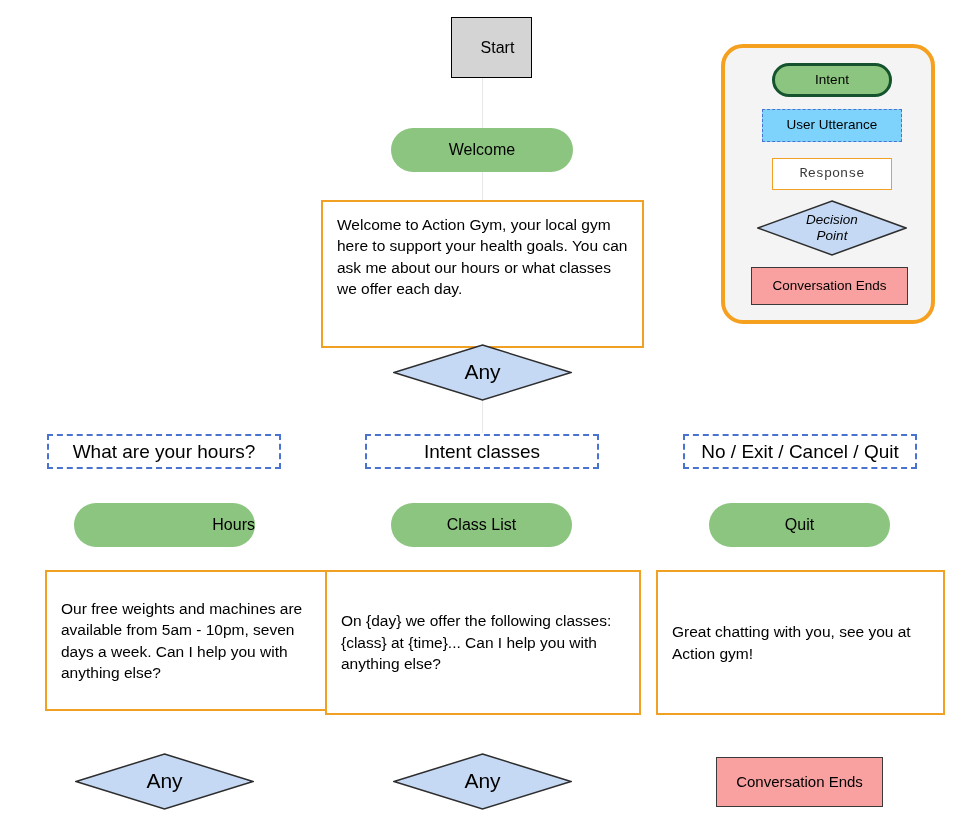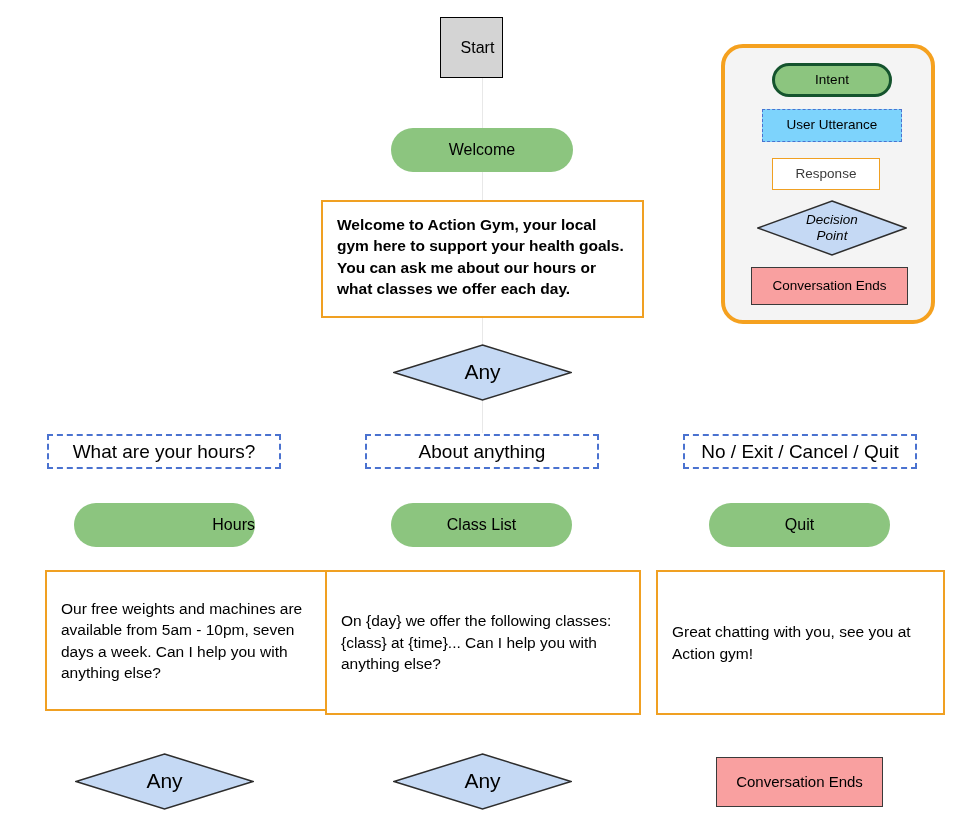--- a/index.html
+++ b/index.html
@@ -139,29 +139,29 @@
 <body>
 
 <div id="canvas">
 
   <div class="connector" style="left:482px; top:76px; width:1px; height:52px;"></div>
   <div class="connector" style="left:482px; top:172px; width:1px; height:28px;"></div>
   <div class="connector" style="left:482px; top:318px; width:1px; height:26px;"></div>
   <div class="connector" style="left:482px; top:400px; width:1px; height:33px;"></div>
   <div class="connector" style="left:164px; top:433px; width:1px; height:0px;"></div>
 
-  <div class="node start-box" style="left:440px; top:17px; width:63px; height:61px;padding-left:12px;">
+  <div class="node start-box" style="left:451px; top:17px; width:81px; height:61px;padding-left:12px;">
     <span>Start</span>
   </div>
 
   <div class="node intent-pill" style="left:391px; top:128px; width:182px; height:44px;">
     <span>Welcome</span>
   </div>
 
-  <div class="node response-box" style="left:321px; top:200px; width:323px; height:118px;font-weight:bold;">
+  <div class="node response-box" style="left:321px; top:200px; width:323px; height:148px;">
     <span>Welcome to Action Gym, your local gym here to support your health goals. You can ask me about our hours or what classes we offer each day.</span>
   </div>
 
   <div class="diamond-wrap" style="left:393px; top:344px; width:179px; height:57px;">
     <svg width="179" height="57" viewBox="0 0 179 57">
       <polygon points="89.5,1 178,28.5 89.5,56 1,28.5" fill="#c5d9f4" stroke="#2d2d2d" stroke-width="1.5"></polygon>
     </svg>
     <div class="diamond-label">Any</div>
   </div>
 
@@ -178,21 +178,21 @@
   </div>
 
   <div class="diamond-wrap" style="left:75px; top:753px; width:179px; height:57px;">
     <svg width="179" height="57" viewBox="0 0 179 57">
       <polygon points="89.5,1 178,28.5 89.5,56 1,28.5" fill="#c5d9f4" stroke="#2d2d2d" stroke-width="1.5"></polygon>
     </svg>
     <div class="diamond-label">Any</div>
   </div>
 
   <div class="node utterance-box" style="left:365px; top:434px; width:234px; height:35px;">
-    <span>About anything</span>
+    <span>Intent classes</span>
   </div>
 
   <div class="node intent-pill" style="left:391px; top:503px; width:181px; height:44px;">
     <span>Class List</span>
   </div>
 
   <div class="node response-box vcenter" style="left:325px; top:570px; width:316px; height:145px;">
     <span>On {day} we offer the following classes: {class} at {time}... Can I help you with anything else?</span>
   </div>
 
@@ -222,21 +222,21 @@
   <div class="legend-panel" style="left:721px; top:44px; width:214px; height:280px;">
 
     <div class="node legend-pill" style="left:47px; top:15px; width:120px; height:34px;">
       <span>Intent</span>
     </div>
 
     <div class="node legend-utterance" style="left:37px; top:61px; width:140px; height:33px;">
       <span>User Utterance</span>
     </div>
 
-    <div class="node legend-response" style="left:47px; top:110px; width:108px; height:32px;">
+    <div class="node legend-response" style="left:47px; top:110px; width:120px; height:32px;font-family:Liberation Mono, monospace;">
       <span>Response</span>
     </div>
 
     <div class="diamond-wrap" style="left:32px; top:152px; width:150px; height:56px;font-style:italic;">
       <svg width="150" height="56" viewBox="0 0 150 56">
         <polygon points="75,1 149,28 75,55 1,28" fill="#c5d9f4" stroke="#2d2d2d" stroke-width="1.5"></polygon>
       </svg>
       <div class="diamond-label small">
         <span>
           <span>Decision</span><br>

